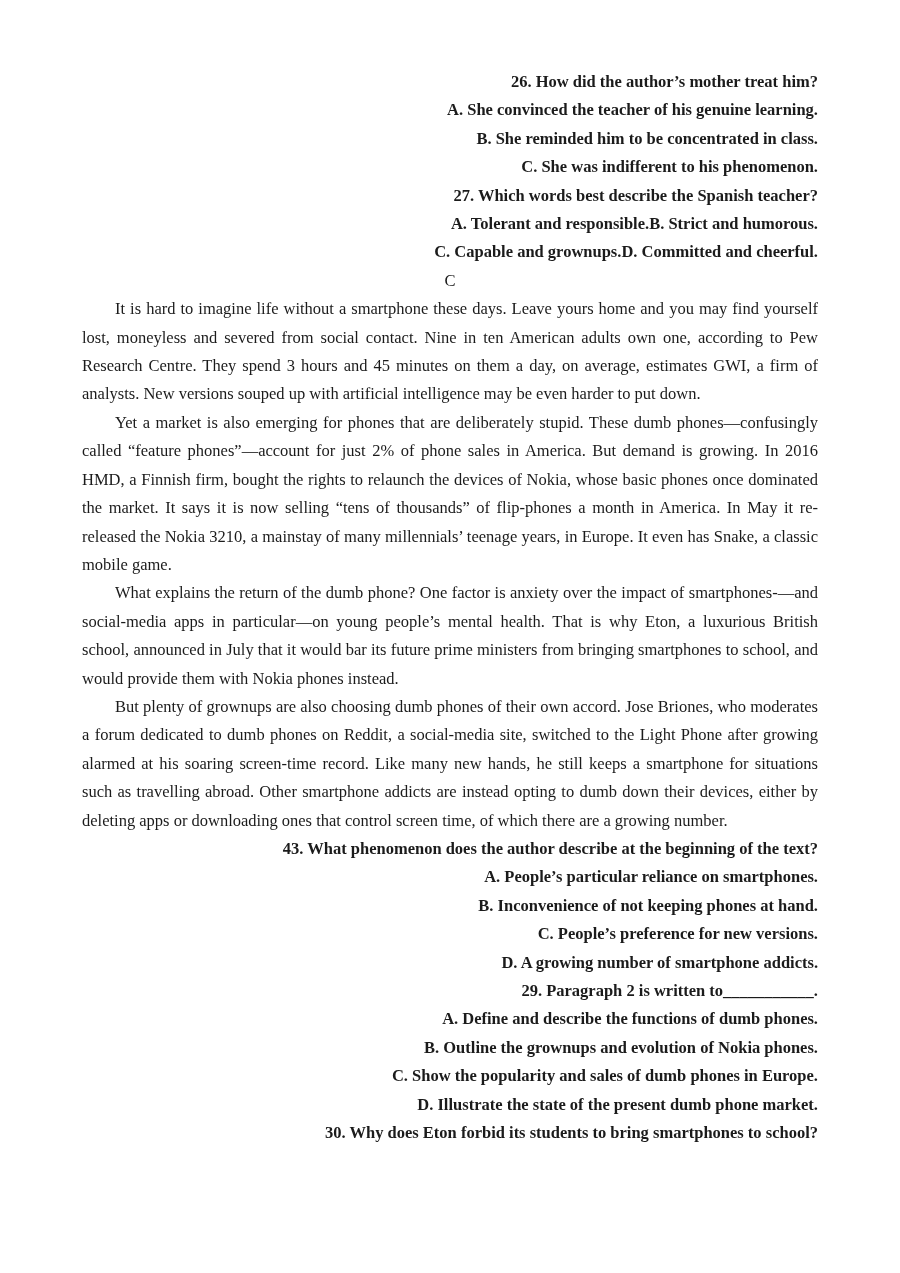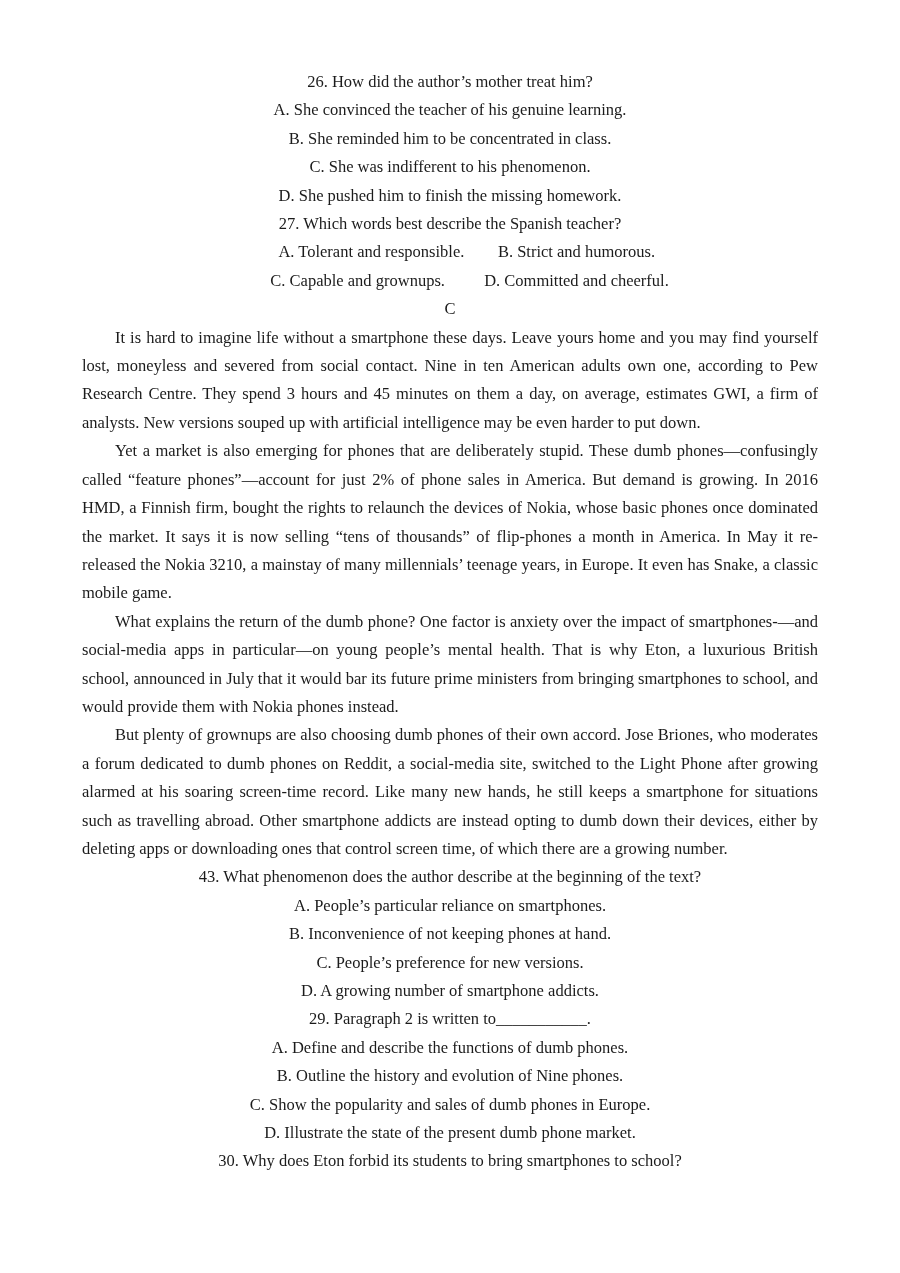--- a/index.html
+++ b/index.html
@@ -20,22 +20,23 @@
     width: 900px;
     height: 1273px;
     padding: 68px 82px 40px 82px;
     background: #ffffff;
   }
   p {
     margin: 0;
     line-height: 28.4px;
   }
   .line {
-    text-align: center;
+    text-align: right;
     white-space: nowrap;
+    font-weight: bold;
   }
   .para {
     text-align: justify;
     text-indent: 33px;
   }
   .section-label {
     text-align: center;
   }
   .col-left {
     display: inline-block;
@@ -44,38 +45,37 @@
 </style>
 </head>
 <body>
 
 <div class="page">
   <div id="top-questions">
       <p class="line">26. How did the author’s mother treat him?</p>
       <p class="line">A. She convinced the teacher of his genuine learning.</p>
       <p class="line">B. She reminded him to be concentrated in class.</p>
       <p class="line">C. She was indifferent to his phenomenon.</p>
-      <p class="line">D. She pushed him to finish the missing homework.</p>
       <p class="line">27. Which words best describe the Spanish teacher?</p>
       <p class="line"><span class="col-left">A. Tolerant and responsible.</span><span class="col-right">B. Strict and humorous.</span></p>
       <p class="line"><span class="col-left">C. Capable and grownups.</span><span class="col-right">D. Committed and cheerful.</span></p>
     </div>
   <p class="section-label">C</p>
   <div id="passage">
       <p class="para">It is hard to imagine life without a smartphone these days. Leave yours home and you may find yourself lost, moneyless and severed from social contact. Nine in ten American adults own one, according to Pew Research Centre. They spend 3 hours and 45 minutes on them a day, on average, estimates GWI, a firm of analysts. New versions souped up with artificial intelligence may be even harder to put down.</p>
       <p class="para">Yet a market is also emerging for phones that are deliberately stupid. These dumb phones—confusingly called “feature phones”—account for just 2% of phone sales in America. But demand is growing. In 2016 HMD, a Finnish firm, bought the rights to relaunch the devices of Nokia, whose basic phones once dominated the market. It says it is now selling “tens of thousands” of flip-phones a month in America. In May it re-released the Nokia 3210, a mainstay of many millennials’ teenage years, in Europe. It even has Snake, a classic mobile game.</p>
       <p class="para">What explains the return of the dumb phone? One factor is anxiety over the impact of smartphones-—and social-media apps in particular—on young people’s mental health. That is why Eton, a luxurious British school, announced in July that it would bar its future prime ministers from bringing smartphones to school, and would provide them with Nokia phones instead.</p>
       <p class="para">But plenty of grownups are also choosing dumb phones of their own accord. Jose Briones, who moderates a forum dedicated to dumb phones on Reddit, a social-media site, switched to the Light Phone after growing alarmed at his soaring screen-time record. Like many new hands, he still keeps a smartphone for situations such as travelling abroad. Other smartphone addicts are instead opting to dumb down their devices, either by deleting apps or downloading ones that control screen time, of which there are a growing number.</p>
     </div>
   <div id="bottom-questions">
       <p class="line">43. What phenomenon does the author describe at the beginning of the text?</p>
       <p class="line">A. People’s particular reliance on smartphones.</p>
       <p class="line">B. Inconvenience of not keeping phones at hand.</p>
       <p class="line">C. People’s preference for new versions.</p>
       <p class="line">D. A growing number of smartphone addicts.</p>
       <p class="line">29. Paragraph 2 is written to___________.</p>
       <p class="line">A. Define and describe the functions of dumb phones.</p>
-      <p class="line">B. Outline the history and evolution of Nine phones.</p>
+      <p class="line">B. Outline the grownups and evolution of Nokia phones.</p>
       <p class="line">C. Show the popularity and sales of dumb phones in Europe.</p>
       <p class="line">D. Illustrate the state of the present dumb phone market.</p>
       <p class="line">30. Why does Eton forbid its students to bring smartphones to school?</p>
     </div>
 </div>
 
 </body></html>

